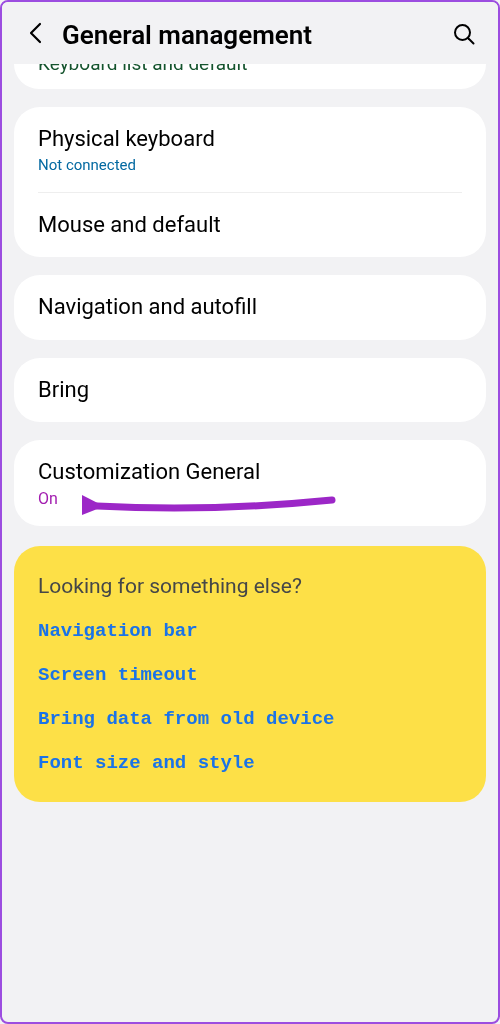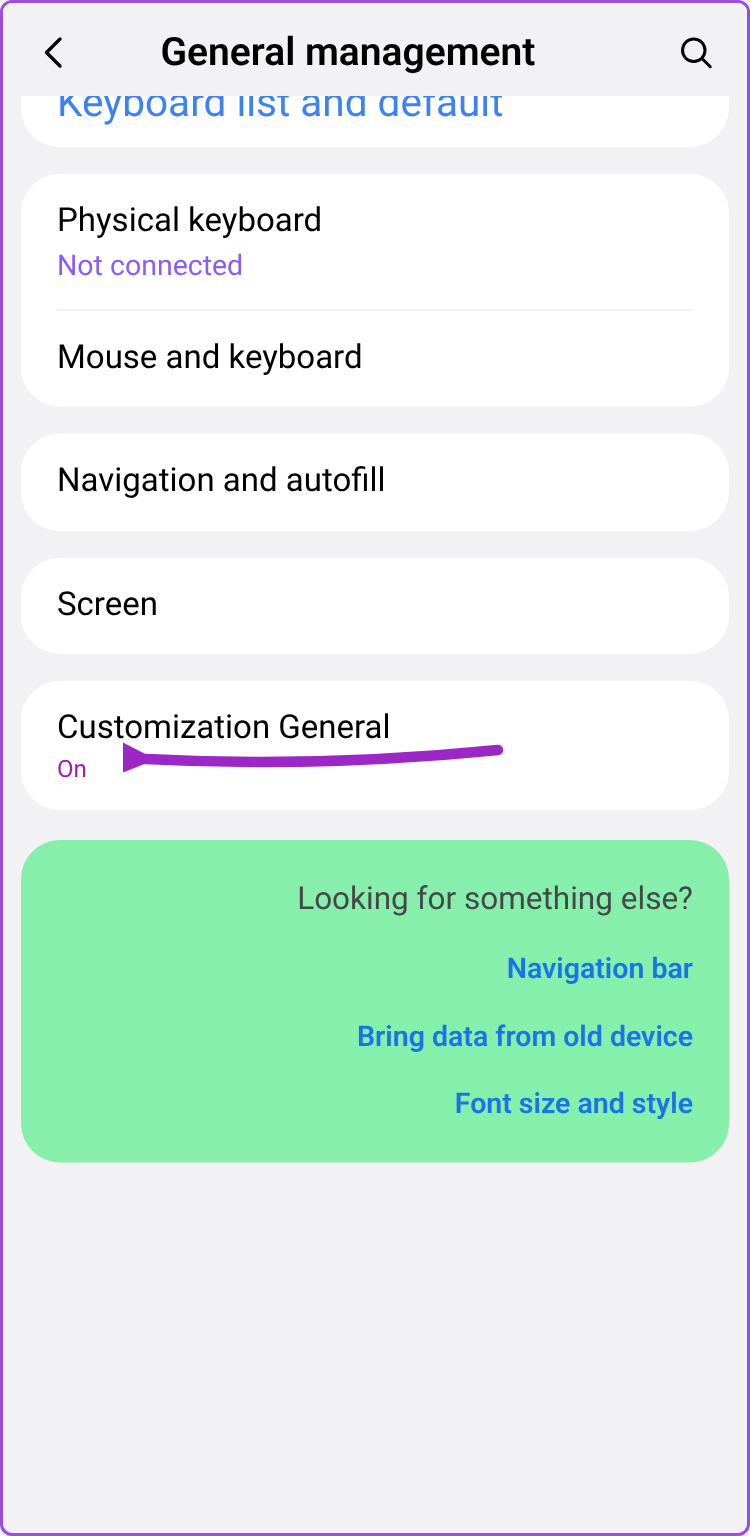--- a/index.html
+++ b/index.html
@@ -12,24 +12,22 @@
       width: 500px;
       height: 1024px;
       background: #f2f2f4;
       border: 2px solid #9c4de0;
       border-radius: 8px;
       overflow: hidden;
       position: relative;
     }
     .header {
       display: flex;
-      align-items: center;
       padding: 18px 20px 14px 20px;
       background: #f2f2f4;
-      gap: 45px;
     }
     .back-icon {
       width: 26px;
       height: 26px;
       display: flex;
       align-items: center;
       justify-content: center;
       margin-right: 14px;
       cursor: pointer;
     }
@@ -51,73 +49,73 @@
       padding: 0 12px;
     }
     .partial-card {
       background: #fff;
       border-radius: 0 0 26px 26px;
       padding: 0 24px 14px 24px;
       margin-bottom: 18px;
       overflow: hidden;
     }
     .partial-text {
-      font-size: 27px;
-      color: #3b82f6;
+      font-size: 19px;
+      color: #14532d;
       margin-top: -12px;
       white-space: nowrap;
     }
     .card {
       background: #fff;
       border-radius: 26px;
       margin-bottom: 18px;
       overflow: hidden;
     }
     .card-item {
       padding: 18px 24px;
       cursor: pointer;
     }
     .card-item-title {
       font-size: 22px;
       color: #000;
       line-height: 1.3;
     }
     .card-item-subtitle {
-      font-size: 19px;
-      color: #8b5cf6;
+      font-size: 15px;
+      color: #0369a1;
       margin-top: 2px;
     }
     .card-item-subtitle.blue {
       color: #a21caf;
       font-size: 16px;
     }
     .divider {
       height: 1px;
       background: #eee;
       margin: 0 24px;
     }
     .info-card {
-      background: #86efac;
+      background: #fde047;
       border-radius: 26px;
       padding: 28px 24px 28px 24px;
       margin-top: 20px;
-      text-align: right;
     }
     .info-title {
       font-size: 21px;
       color: #454748;
       margin-bottom: 22px;
     }
     .info-link {
       display: block;
       font-size: 19px;
       font-weight: 600;
       color: #1a73e8;
       margin-bottom: 22px;
       cursor: pointer;
+      font-family: Liberation Mono, monospace;
     }
     .info-link:last-child {
       margin-bottom: 0;
     }
     .arrow-annotation {
       position: absolute;
       left: 80px;
       top: 478px;
       width: 260px;
       height: 50px;
@@ -149,46 +147,47 @@
     <div class="partial-text">Keyboard list and default</div>
   </div>
 
   <div class="card">
     <div class="card-item">
       <div class="card-item-title">Physical keyboard</div>
       <div class="card-item-subtitle">Not connected</div>
     </div>
     <div class="divider"></div>
     <div class="card-item">
-      <div class="card-item-title">Mouse and keyboard</div>
+      <div class="card-item-title">Mouse and default</div>
     </div>
   </div>
 
   <div class="card">
     <div class="card-item">
       <div class="card-item-title">Navigation and autofill</div>
     </div>
   </div>
 
   <div class="card">
     <div class="card-item">
-      <div class="card-item-title">Screen</div>
+      <div class="card-item-title">Bring</div>
     </div>
   </div>
 
   <div class="card">
     <div class="card-item">
       <div class="card-item-title">Customization General</div>
       <div class="card-item-subtitle blue">On</div>
     </div>
   </div>
 
   <div class="info-card">
     <div class="info-title">Looking for something else?</div>
     <a class="info-link">Navigation bar</a>
+    <a class="info-link">Screen timeout</a>
     <a class="info-link">Bring data from old device</a>
     <a class="info-link">Font size and style</a>
   </div>
 
 </div>
 
 <svg class="arrow-annotation" viewBox="0 0 260 50">
   <defs>
     <marker id="arrowhead" markerWidth="12" markerHeight="12" refX="2" refY="6" orient="auto">
       <path d="M12,1 L1,6 L12,11 L8,6 Z" fill="#9c27c7"></path>

